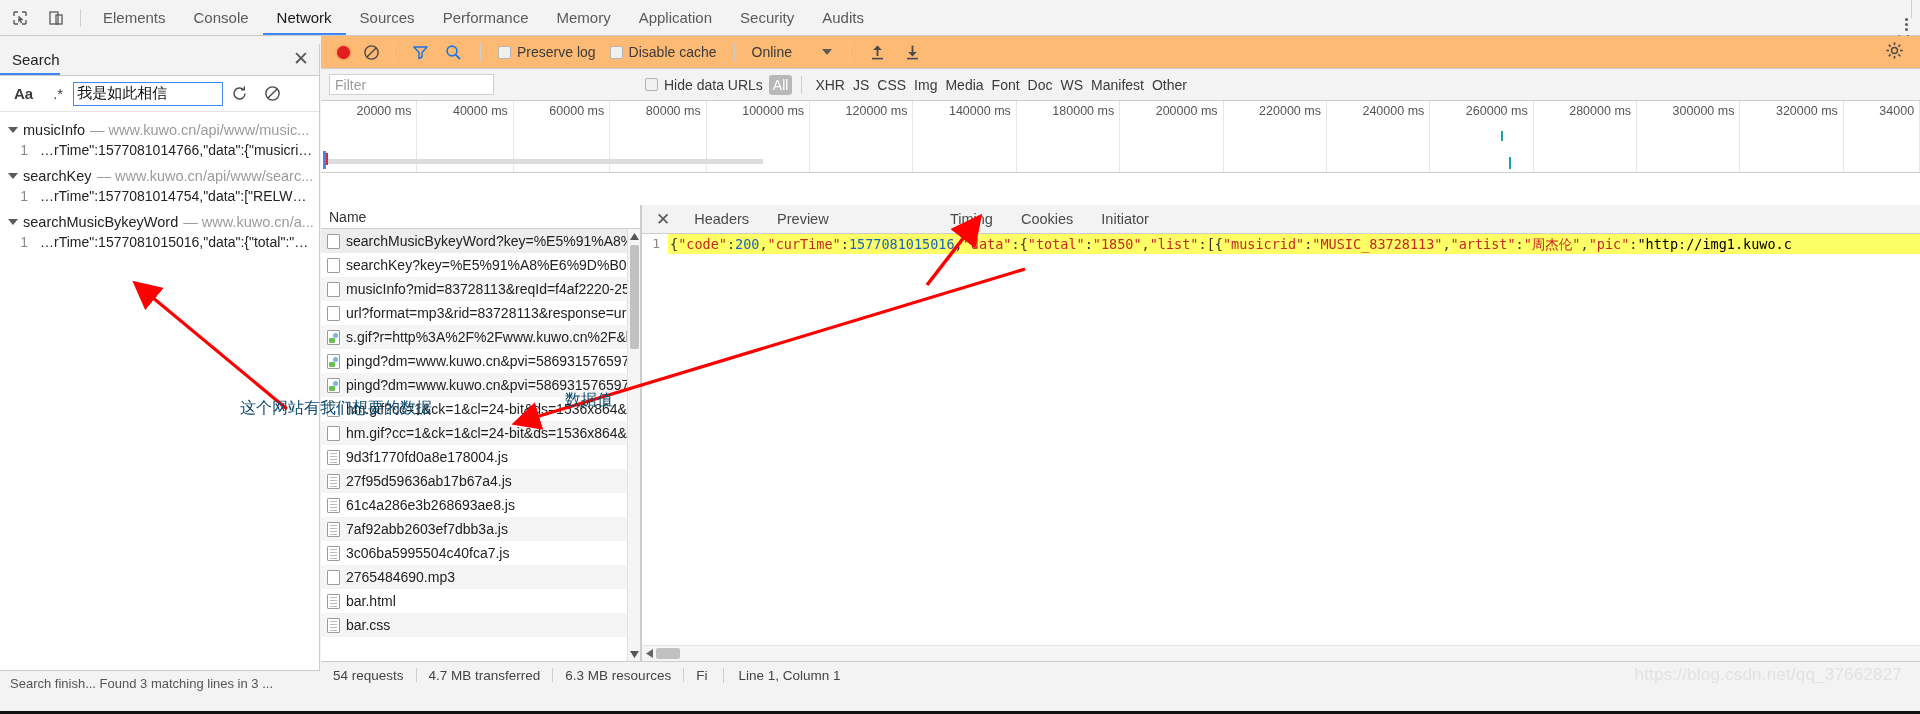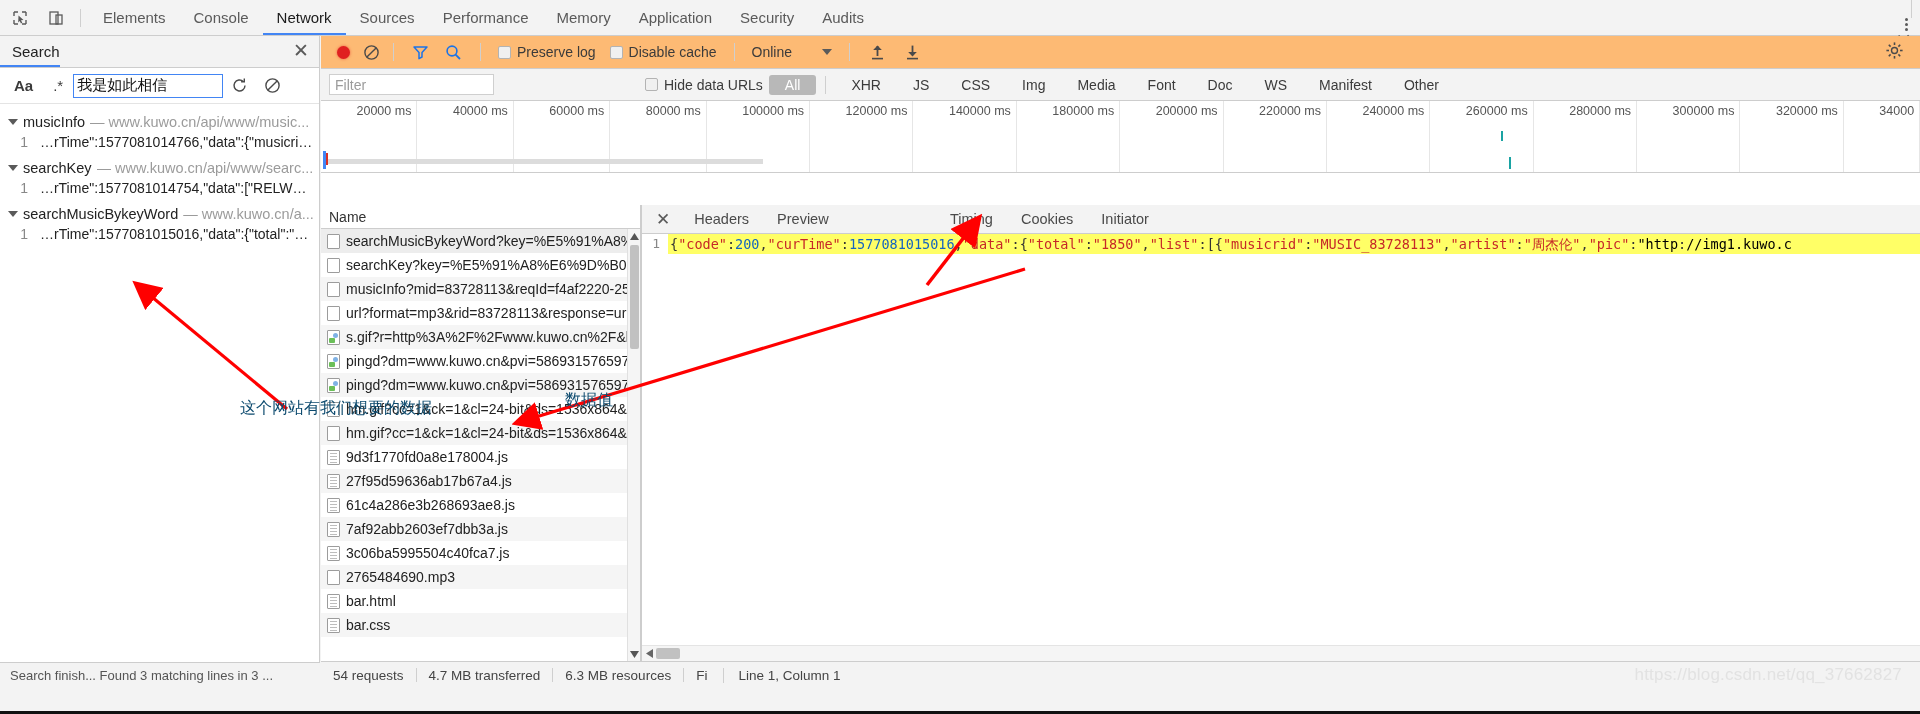--- a/index.html
+++ b/index.html
@@ -52,21 +52,21 @@
   .tri-warn::after {
     content: "!"; position: absolute; left: -2px; top: 2px;
     font-size: 9px; color: #5a4200; font-weight: bold;
   }
   .kebab { display: flex; flex-direction: column; gap: 2px; cursor: pointer; padding: 0 12px;}
   .kebab i { width: 3px; height: 3px; background: #5a5a5a; border-radius: 50%; display: block; }
   .close-x { font-size: 20px; color: #5a5a5a; cursor: pointer; padding: 0 8px; line-height: 1;}
 
   
   .search-pane {
-    position: absolute; left: 0; top: 36px; width: 320px; height: 652px;
+    position: absolute; left: 0; top: 44px; width: 320px; height: 652px;
     background: #ffffff; border-right: 1px solid #cdcdcd;
   }
   .search-header {
     height: 32px; background: #f3f3f3; border-bottom: 1px solid #cdcdcd;
     display: flex; align-items: center; position: relative;
   }
   .search-title {
     font-size: 15px; color: #222; padding-left: 12px; height: 31px; line-height: 31px;
     border-bottom: 2px solid #4285f4; display: inline-block;
   }
@@ -154,21 +154,21 @@
     height: 32px; background: #f3f3f3; border-bottom: 1px solid #cdcdcd;
     display: flex; align-items: center; padding: 0 8px;
   }
   .filter-input {
     width: 165px; height: 21px; border: 1px solid #cfcfcf; background: #fff;
     font-size: 14px; padding: 0 5px; outline: none; color: #222;
     font-family: "Liberation Sans", sans-serif;
   }
   .filter-input::placeholder { color: #9b9b9b; }
   .type-chip {
-    font-size: 14px; color: #3b3b3b; padding: 2px 16px; cursor: pointer;
+    font-size: 14px; color: #3b3b3b; padding: 2px 4px; cursor: pointer;
     border-radius: 3px; white-space: nowrap;
   }
   .type-chip.active { background: #b8b8b8; color: #fff; }
 
   
   .overview {
     height: 72px; background: #fff; border-bottom: 1px solid #cdcdcd;
     position: relative; overflow: hidden;
   }
   .ov-ticks { position: absolute; inset: 0; display: flex; }

